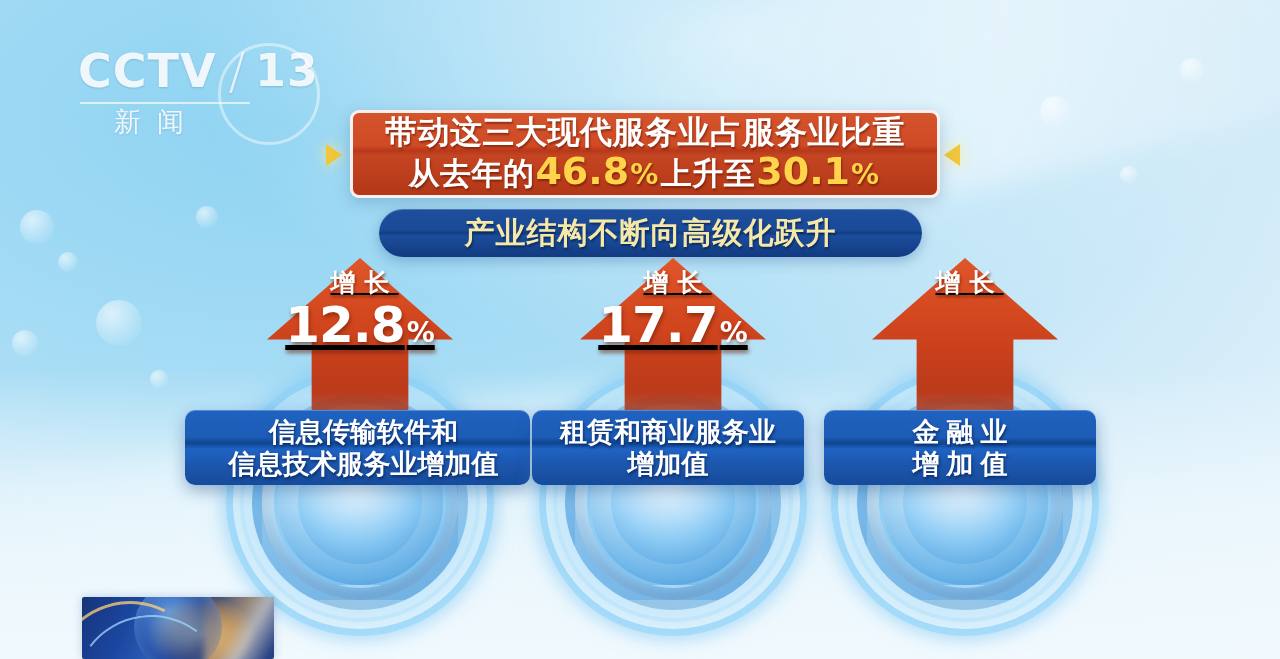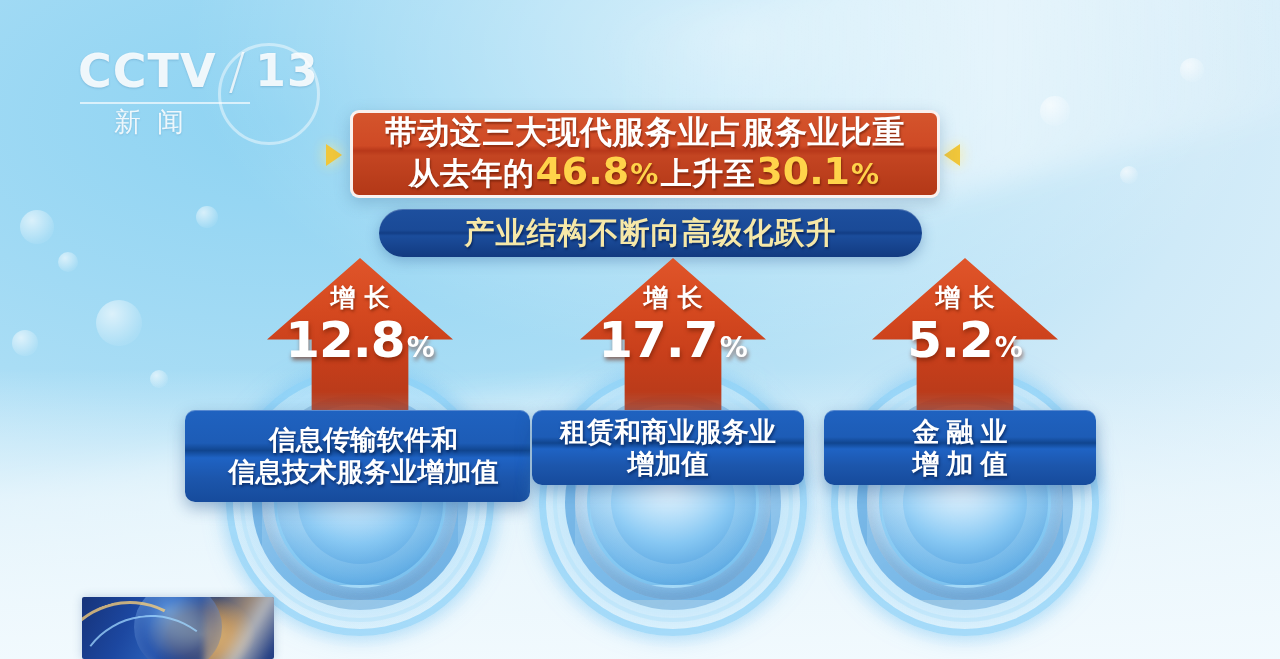--- a/index.html
+++ b/index.html
@@ -281,25 +281,26 @@
       #d4481f 30%,
       #c83f1b 52%,
       #bb3b1a 72%,
       rgba(178,60,30,0.72) 88%,
       rgba(172,62,35,0.30) 100%);
     filter: drop-shadow(0 3px 7px rgba(70,120,160,0.35));
   }
   .arrow-text {
     position: absolute;
     left: 50%;
-    top: 26px;
+    top: 11px;
     transform: translateX(-50%);
     width: 186px;
     text-align: center;
     pointer-events: none;
+    text-decoration: underline;
   }
   .arrow-label {
     font-size: 25px;
     font-weight: 700;
     color: #ffffff;
     letter-spacing: 9px;
     text-indent: 9px;
     text-shadow: 1px 2px 3px rgba(110,30,5,0.65);
     line-height: 1.1;
   }
@@ -343,21 +344,21 @@
     overflow: hidden;
   }
   .plate .pl-line {
     font-size: 27px;
     font-weight: 700;
     color: #ffffff;
     line-height: 1.18;
     white-space: nowrap;
     text-shadow: 1px 2px 3px rgba(0,25,70,0.65);
   }
-  .plate.wide   { left: -10px;  width: 345px; height: 92px; padding-left: 12px; }
+  .plate.wide   { left: -10px;  width: 345px; height: 75px; padding-left: 12px; }
   .plate.mid    { left: 24px;   width: 272px; height: 75px; }
   .plate.narrow { left: 24px;   width: 272px; height: 75px; }
   .plate .sp { letter-spacing: 7px; text-indent: 7px; }
 
   
   #lower-third {
     position: absolute;
     left: 82px;
     bottom: 0;
     width: 192px;
@@ -502,23 +503,20 @@
       <div class="ring glow"></div>
       <div class="ring r1"></div>
       <div class="ring r2"></div>
       <div class="ring r3"></div>
       <div class="ring r4"></div>
       <div class="ring r5"></div>
     </div>
     <div class="arrow"></div>
     <div class="arrow-text">
       <div class="arrow-label">增长</div>
-      <div class="arrow-value">
-        <span>5.2</span><span class="pct">%</span>
-      </div>
     </div>
     <div class="plate narrow">
       <div class="pl-line sp">金融业</div>
       <div class="pl-line sp">增加值</div>
     </div>
   </div>
 
   <div id="lower-third">
     <div class="lt-globe"></div>
     <div class="lt-arc a1"></div>

